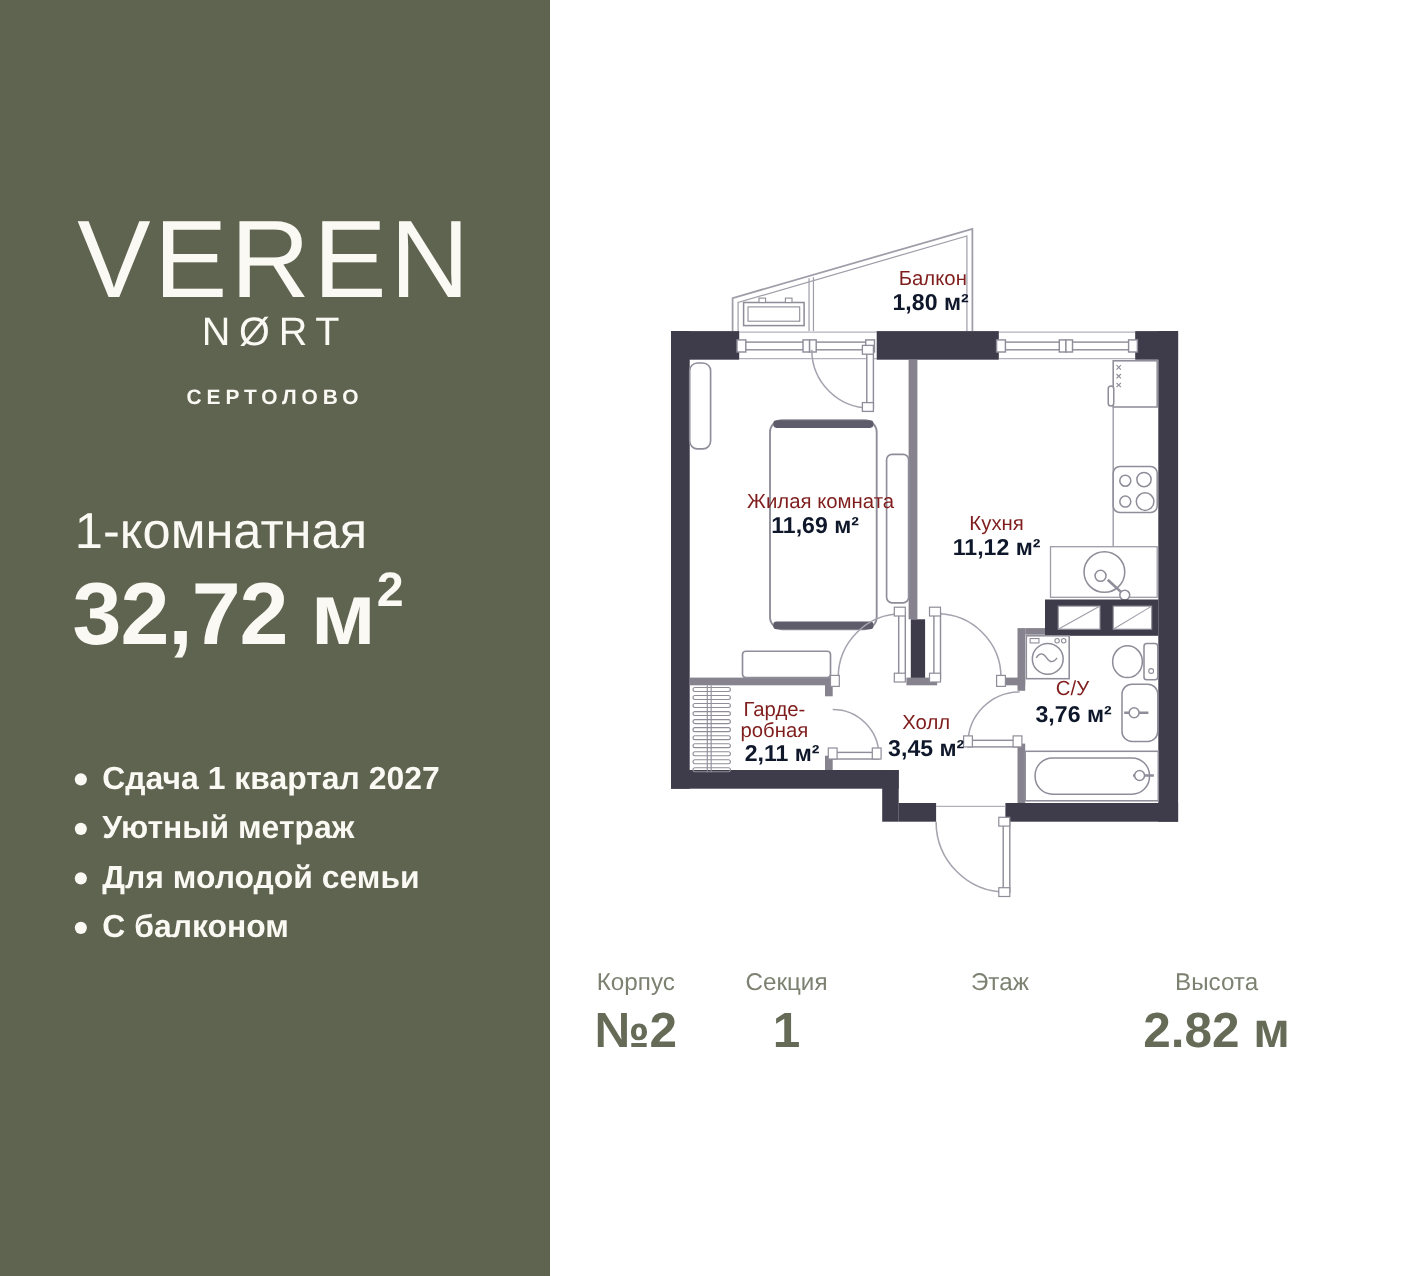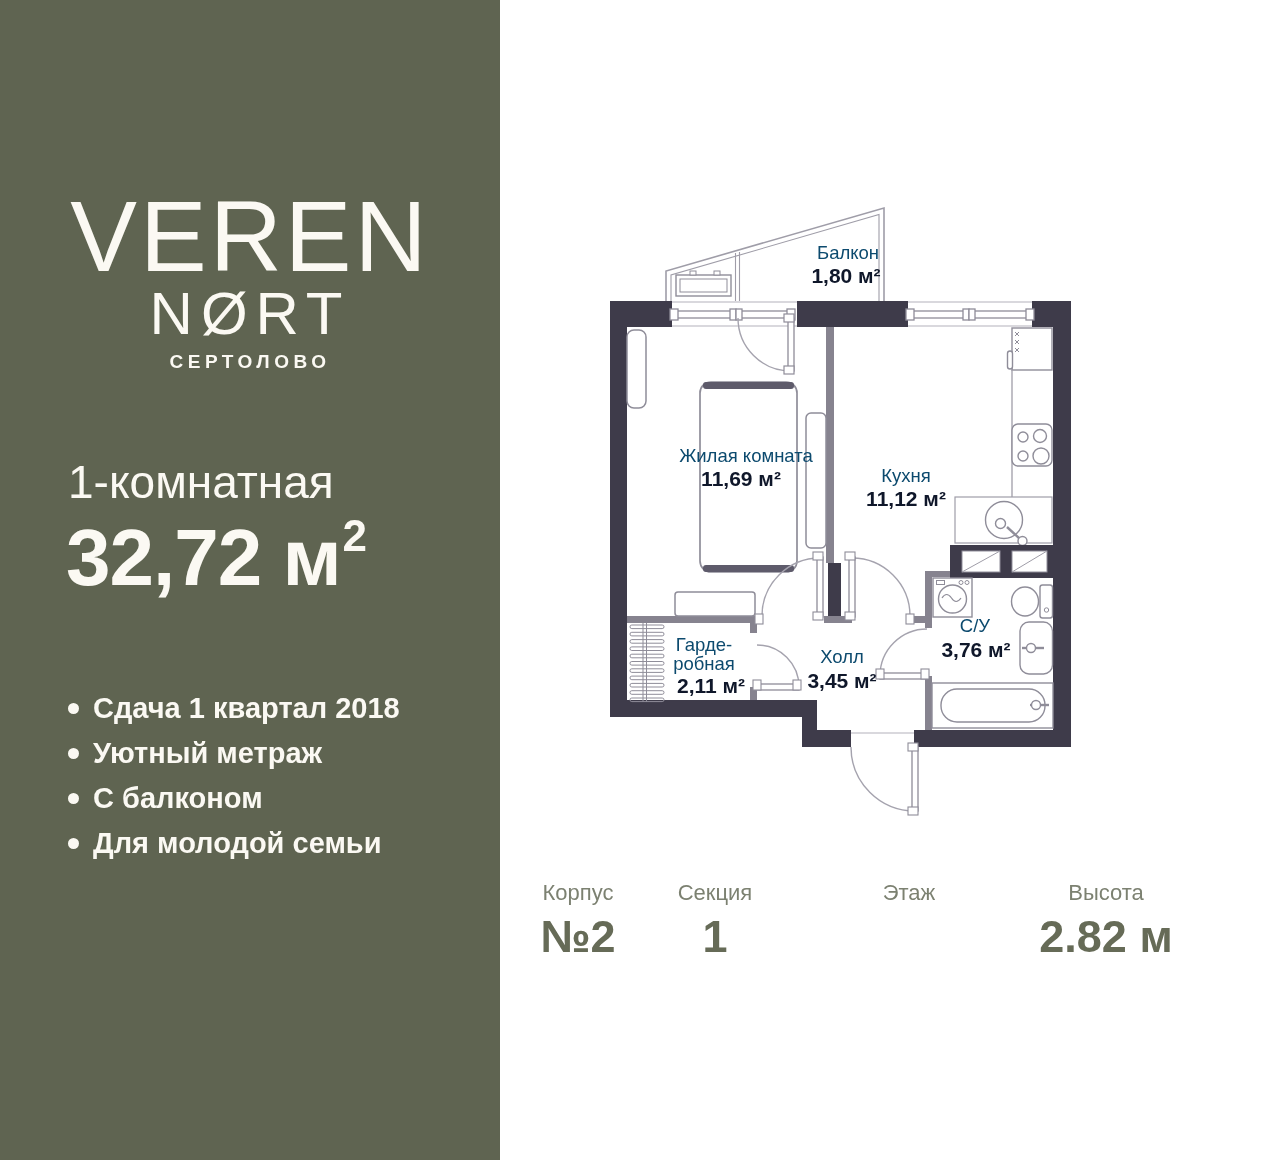--- a/index.html
+++ b/index.html
@@ -5,64 +5,64 @@
   html,body{margin:0;padding:0;}
   body{
     width:1280px;height:1160px;position:relative;overflow:hidden;
     background:#ffffff;font-family:"Liberation Sans",sans-serif;
   }
   
   .sidebar{position:absolute;left:0;top:0;width:461px;height:1160px;background:#5f6451;color:#fbf9f3;padding-left:39px;}
   .logo-veren{position:absolute;top:186px;left:0;width:100%;text-align:center;
     font-size:100px;font-weight:500;letter-spacing:3px;line-height:1;white-space:nowrap;}
   .logo-nort{position:absolute;top:284px;left:0;width:100%;text-align:center;
-    font-size:60px;font-weight:500;letter-spacing:8px;line-height:1;white-space:nowrap;}
+    font-size:36px;font-weight:500;letter-spacing:8px;line-height:1;white-space:nowrap;}
   .logo-city{position:absolute;top:352px;left:0;width:100%;text-align:center;
     font-size:19px;font-weight:700;letter-spacing:4.5px;line-height:1;white-space:nowrap;}
   .apt-type{position:absolute;top:459px;left:68px;font-size:46px;font-weight:400;line-height:1;white-space:nowrap;}
   .apt-area{position:absolute;top:518px;left:66px;font-size:80px;font-weight:700;letter-spacing:-1px;line-height:1;white-space:nowrap;}
   .apt-area sup{font-size:44px;font-weight:700;position:relative;top:-6px;left:2px;}
   .features{position:absolute;top:686px;left:68px;list-style:none;margin:0;padding:0;}
   .features li{display:flex;align-items:center;height:45px;font-size:29px;font-weight:600;white-space:nowrap;}
   .features .dot{width:11px;height:11px;border-radius:50%;background:#fbf9f3;margin-right:14px;flex:0 0 auto;}
   
-  .plan-label{position:absolute;transform:translateX(-50%);font-size:18.5px;color:#0c4a6e;line-height:1;white-space:nowrap;}
+  .plan-label{position:absolute;transform:translateX(-50%);font-size:18.5px;color:#7f1d1d;line-height:1;white-space:nowrap;}
   .plan-area{position:absolute;transform:translateX(-50%);font-size:21px;font-weight:600;color:#0f172a;line-height:1;white-space:nowrap;}
   
   .detail{position:absolute;transform:translateX(-50%);text-align:center;white-space:nowrap;}
   .detail .lbl{font-size:22px;color:#7c8171;line-height:1;}
   .detail .val{margin-top:10px;font-size:45px;font-weight:700;color:#666b57;line-height:1;}
   svg{position:absolute;}
   svg *{vector-effect:none;}
 </style>
 </head>
 <body>
 
 <div class="sidebar">
   <div class="logo-veren">VEREN</div>
   <div class="logo-nort">NØRT</div>
   <div class="logo-city">СЕРТОЛОВО</div>
   <div class="apt-type">1-комнатная</div>
   <div class="apt-area"><span>32,72 м</span><sup>2</sup></div>
   <ul class="features">
     <li>
         <span class="dot"></span>
-        <span>Сдача 1 квартал 2018</span>
+        <span>Сдача 1 квартал 2027</span>
       </li>
     <li>
         <span class="dot"></span>
         <span>Уютный метраж</span>
       </li>
     <li>
         <span class="dot"></span>
+        <span>Для молодой семьи</span>
+      </li>
+    <li>
+        <span class="dot"></span>
         <span>С балконом</span>
-      </li>
-    <li>
-        <span class="dot"></span>
-        <span>Для молодой семьи</span>
       </li>
   </ul>
 </div>
 
 <svg style="left:600px;top:195px;width:485px;height:655px" viewBox="600 195 485 655" xmlns="http://www.w3.org/2000/svg">
 
   <g fill="none" stroke="#9f9da8" stroke-width="1.6">
     <path d="M666,301 L666,271 L884,208 L884,301"></path>
     <path d="M671,301 L671,275 L879,214.5 L879,301" stroke-width="1.1"></path>
     <line x1="735.5" y1="253" x2="735.5" y2="301" stroke-width="1.1"></line>

